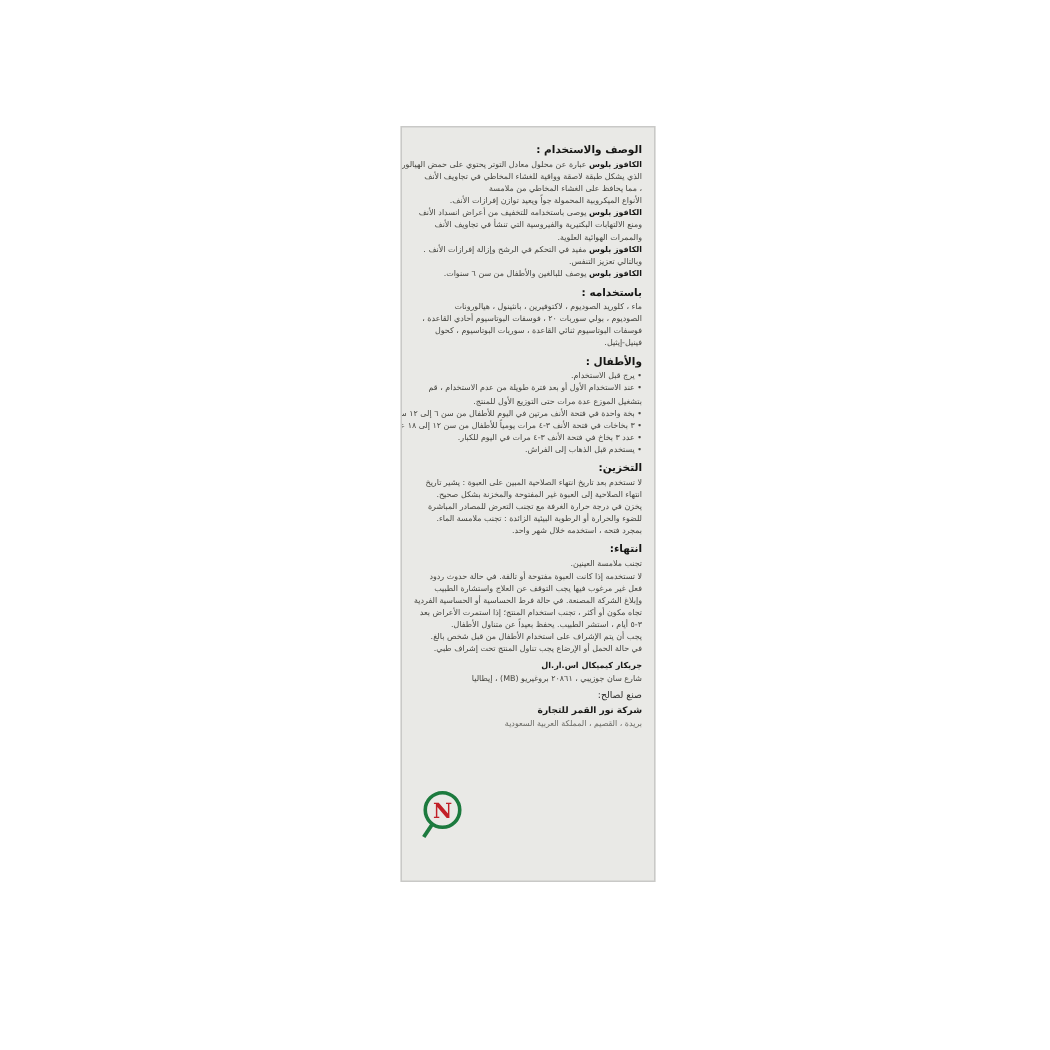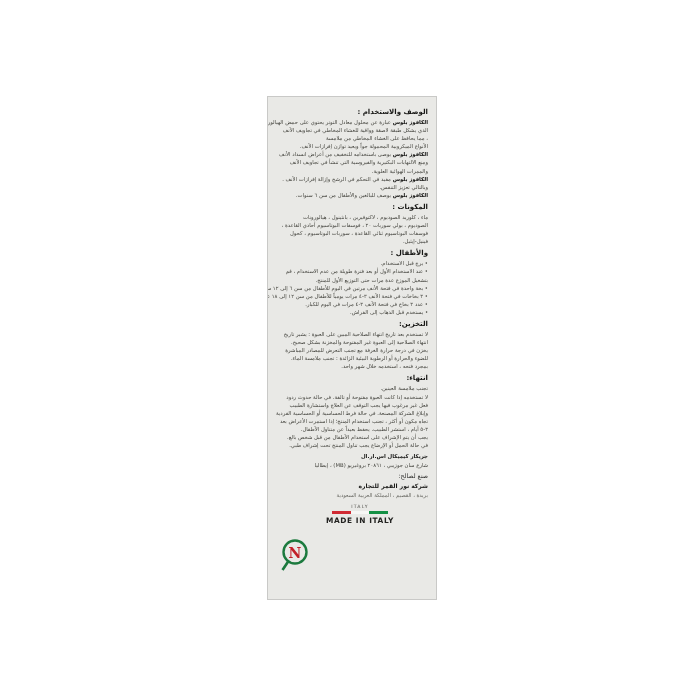--- a/index.html
+++ b/index.html
@@ -1,21 +1,21 @@
 <!DOCTYPE html>
 <html><head>
 <meta charset="utf-8">
 <style>
   html,body{margin:0;padding:0;}
   body{
     width:700px;height:700px;background:#ffffff;position:relative;overflow:hidden;
     font-family:"DejaVu Sans",sans-serif;
   }
   .panel{
-    position:absolute;left:267px;top:96px;width:170px;height:504px;
+    position:absolute;left:267px;top:84px;width:170px;height:504px;
     background:#e9e9e6;border:1px solid #c9c9c7;box-sizing:border-box;
     padding:8px 8px 5px 24px;overflow:hidden;
     color:#3e3e3c;
   }
   .sections{width:100%;}
   .section{margin-bottom:3px;}
   .section-heading{
     font-size:7px;font-weight:bold;color:#151513;line-height:11px;margin-top:2px;
     text-align:right;white-space:nowrap;
   }
@@ -64,21 +64,21 @@
         <div class="text-line">، مما يحافظ على الغشاء المخاطي من ملامسة</div>
         <div class="text-line">الأنواع الميكروبية المحمولة جواً ويعيد توازن إفرازات الأنف.</div>
         <div class="text-line"><b>الكافوز بلوس</b> يوصى باستخدامه للتخفيف من أعراض انسداد الأنف</div>
         <div class="text-line">ومنع الالتهابات البكتيرية والفيروسية التي تنشأ في تجاويف الأنف</div>
         <div class="text-line">والممرات الهوائية العلوية.</div>
         <div class="text-line"><b>الكافوز بلوس</b> مفيد في التحكم في الرشح وإزالة إفرازات الأنف .</div>
         <div class="text-line">وبالتالي تعزيز التنفس.</div>
         <div class="text-line"><b>الكافوز بلوس</b> يوصف للبالغين والأطفال من سن ٦ سنوات.</div>
       </div>
       <div class="section">
-        <div class="section-heading">المكونات :</div>
+        <div class="section-heading">باستخدامه :</div>
         <div class="text-line">ماء ، كلوريد الصوديوم ، لاكتوفيرين ، بانثينول ، هيالورونات</div>
         <div class="text-line">الصوديوم ، بولي سوربات ٢٠ ، فوسفات البوتاسيوم أحادي القاعدة ،</div>
         <div class="text-line">فوسفات البوتاسيوم ثنائي القاعدة ، سوربات البوتاسيوم ، كحول</div>
         <div class="text-line">فينيل-إيثيل.</div>
       </div>
       <div class="section">
         <div class="section-heading">والأطفال :</div>
         <div class="text-line">• يرج قبل الاستخدام.</div>
         <div class="text-line">• عند الاستخدام الأول أو بعد فترة طويلة من عدم الاستخدام ، قم</div>
         <div class="text-line">بتشغيل الموزع عدة مرات حتى التوزيع الأول للمنتج.</div>
@@ -117,23 +117,14 @@
   </div>
 
   <div class="logo">
     <svg width="32" height="38" viewBox="0 0 32 38">
       <circle cx="16" cy="15" r="11.5" fill="none" stroke="#1c7a3e" stroke-width="2.4"></circle>
       <line x1="9.5" y1="24" x2="3.5" y2="33" stroke="#1c7a3e" stroke-width="2.6"></line>
       <text x="16" y="20.5" text-anchor="middle" font-family="DejaVu Serif, serif" font-size="14" font-weight="bold" fill="#c22028">N</text>
     </svg>
   </div>
 
-  <div class="origin">
-    <div class="italy-label">ITALY</div>
-    <div class="flag-bar">
-      <span class="fg"></span>
-      <span class="fw"></span>
-      <span class="fr"></span>
-    </div>
-    <div class="made-in">MADE IN ITALY</div>
-  </div>
 
 </div>
 
 </body></html>

